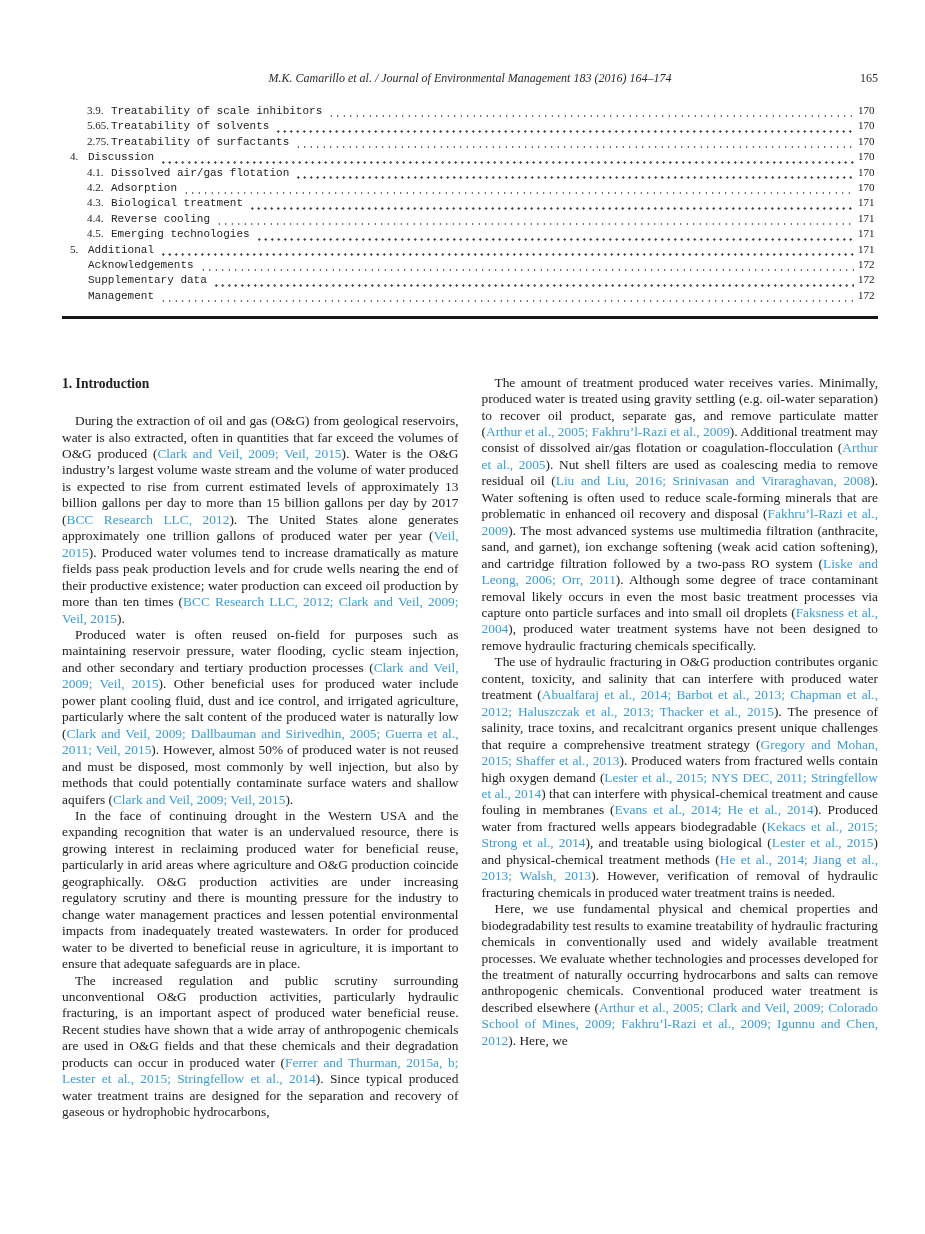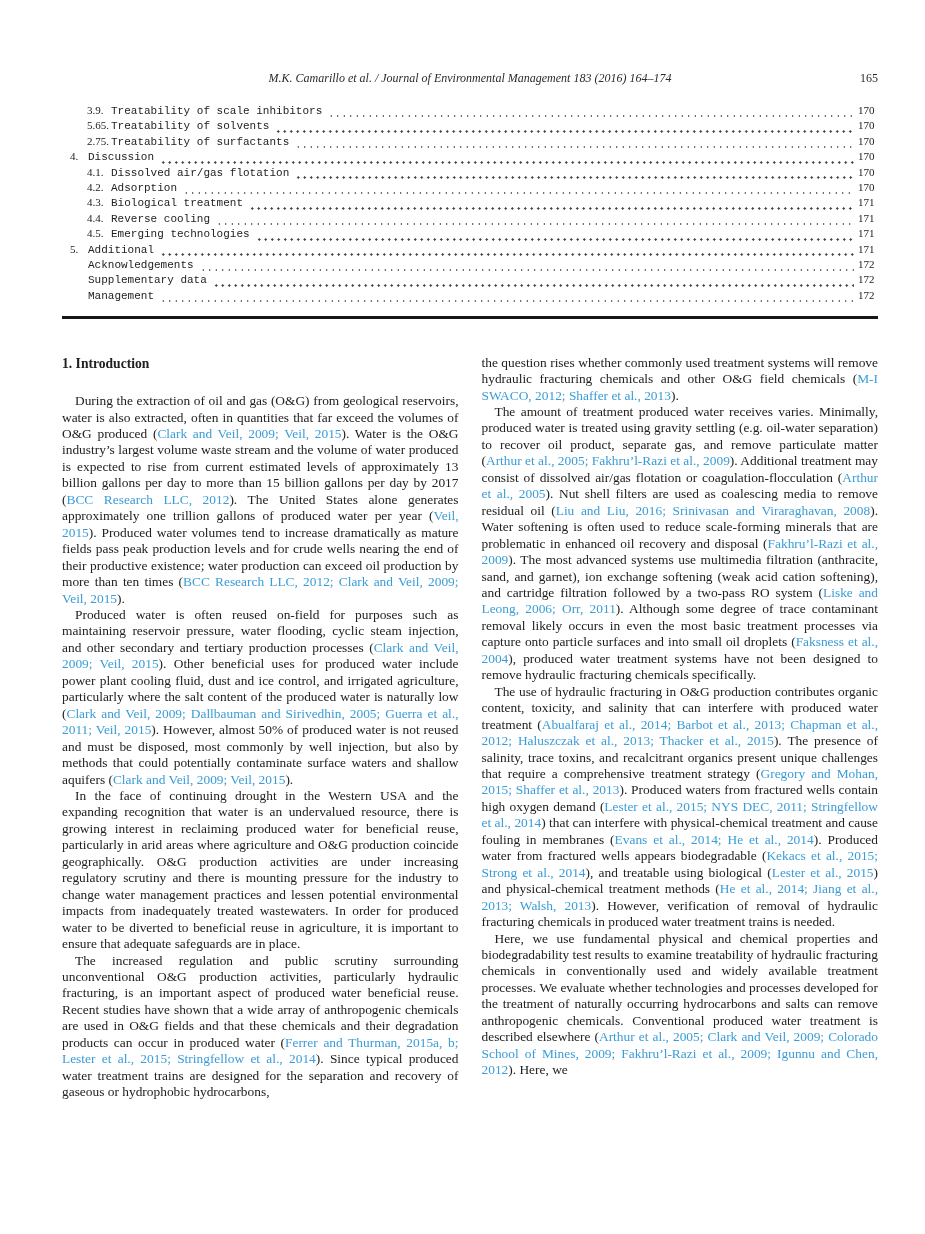--- a/index.html
+++ b/index.html
@@ -27,21 +27,21 @@
     flex:1 1 auto; align-self:flex-end; height:9px; margin:0 4px 2px 4px;
     background-image:radial-gradient(circle, #3c3c3c 0.9px, transparent 1.1px);
     background-size:6.5px 2.5px; background-repeat:repeat-x; background-position:left bottom;
   }
   .toc-page { flex:0 0 auto; min-width:20px; text-align:left; }
 
   .rule { margin-top:12px; height:2.6px; background:var(--rule-color,#161616); }
 
   
   .body-columns {
-    display:flex; gap:23px; margin-top:36px;
+    display:flex; gap:23px; margin-top:56px;
     font-size:13.4px; line-height:16.45px; text-align:justify;
     hyphens:auto; -webkit-hyphens:auto;
   }
   .col { width:396.5px; }
   .section-heading { font-size:13.6px; font-weight:bold; margin:1px 0 21px 0; text-align:left; }
   .para { margin:0; }
   .para.indent { text-indent:13px; }
   .cite { color:var(--cite-color,#3A9CD7); }
 </style>
 </head>
@@ -140,21 +140,20 @@
 
     <div class="body-columns">
       <div class="col">
         <h2 class="section-heading">1. Introduction</h2>
         <p class="para indent"><span>During the extraction of oil and gas (O&amp;G) from geological reservoirs, water is also extracted, often in quantities that far exceed the volumes of O&amp;G produced (</span><span class="cite">Clark and Veil, 2009; Veil, 2015</span><span>). Water is the O&amp;G industry’s largest volume waste stream and the volume of water produced is expected to rise from current estimated levels of approximately 13 billion gallons per day to more than 15 billion gallons per day by 2017 (</span><span class="cite">BCC Research LLC, 2012</span><span>). The United States alone generates approximately one trillion gallons of produced water per year (</span><span class="cite">Veil, 2015</span><span>). Produced water volumes tend to increase dramatically as mature fields pass peak production levels and for crude wells nearing the end of their productive existence; water production can exceed oil production by more than ten times (</span><span class="cite">BCC Research LLC, 2012; Clark and Veil, 2009; Veil, 2015</span><span>).</span></p>
         <p class="para indent"><span>Produced water is often reused on-field for purposes such as maintaining reservoir pressure, water flooding, cyclic steam injection, and other secondary and tertiary production processes (</span><span class="cite">Clark and Veil, 2009; Veil, 2015</span><span>). Other beneficial uses for produced water include power plant cooling fluid, dust and ice control, and irrigated agriculture, particularly where the salt content of the produced water is naturally low (</span><span class="cite">Clark and Veil, 2009; Dallbauman and Sirivedhin, 2005; Guerra et al., 2011; Veil, 2015</span><span>). However, almost 50% of produced water is not reused and must be disposed, most commonly by well injection, but also by methods that could potentially contaminate surface waters and shallow aquifers (</span><span class="cite">Clark and Veil, 2009; Veil, 2015</span><span>).</span></p>
         <p class="para indent"><span>In the face of continuing drought in the Western USA and the expanding recognition that water is an undervalued resource, there is growing interest in reclaiming produced water for beneficial reuse, particularly in arid areas where agriculture and O&amp;G production coincide geographically. O&amp;G production activities are under increasing regulatory scrutiny and there is mounting pressure for the industry to change water management practices and lessen potential environmental impacts from inadequately treated wastewaters. In order for produced water to be diverted to beneficial reuse in agriculture, it is important to ensure that adequate safeguards are in place.</span></p>
         <p class="para indent"><span>The increased regulation and public scrutiny surrounding unconventional O&amp;G production activities, particularly hydraulic fracturing, is an important aspect of produced water beneficial reuse. Recent studies have shown that a wide array of anthropogenic chemicals are used in O&amp;G fields and that these chemicals and their degradation products can occur in produced water (</span><span class="cite">Ferrer and Thurman, 2015a, b; Lester et al., 2015; Stringfellow et al., 2014</span><span>). Since typical produced water treatment trains are designed for the separation and recovery of gaseous or hydrophobic hydrocarbons,</span></p>
       </div>
       <div class="col">
-        <p class="para"><span>the question rises whether commonly used treatment systems will remove hydraulic fracturing chemicals and other O&amp;G field chemicals (</span><span class="cite">M-I SWACO, 2012; Shaffer et al., 2013</span><span>).</span></p>
         <p class="para indent"><span>The amount of treatment produced water receives varies. Minimally, produced water is treated using gravity settling (e.g. oil-water separation) to recover oil product, separate gas, and remove particulate matter (</span><span class="cite">Arthur et al., 2005; Fakhru’l-Razi et al., 2009</span><span>). Additional treatment may consist of dissolved air/gas flotation or coagulation-flocculation (</span><span class="cite">Arthur et al., 2005</span><span>). Nut shell filters are used as coalescing media to remove residual oil (</span><span class="cite">Liu and Liu, 2016; Srinivasan and Viraraghavan, 2008</span><span>). Water softening is often used to reduce scale-forming minerals that are problematic in enhanced oil recovery and disposal (</span><span class="cite">Fakhru’l-Razi et al., 2009</span><span>). The most advanced systems use multimedia filtration (anthracite, sand, and garnet), ion exchange softening (weak acid cation softening), and cartridge filtration followed by a two-pass RO system (</span><span class="cite">Liske and Leong, 2006; Orr, 2011</span><span>). Although some degree of trace contaminant removal likely occurs in even the most basic treatment processes via capture onto particle surfaces and into small oil droplets (</span><span class="cite">Faksness et al., 2004</span><span>), produced water treatment systems have not been designed to remove hydraulic fracturing chemicals specifically.</span></p>
         <p class="para indent"><span>The use of hydraulic fracturing in O&amp;G production contributes organic content, toxicity, and salinity that can interfere with produced water treatment (</span><span class="cite">Abualfaraj et al., 2014; Barbot et al., 2013; Chapman et al., 2012; Haluszczak et al., 2013; Thacker et al., 2015</span><span>). The presence of salinity, trace toxins, and recalcitrant organics present unique challenges that require a comprehensive treatment strategy (</span><span class="cite">Gregory and Mohan, 2015; Shaffer et al., 2013</span><span>). Produced waters from fractured wells contain high oxygen demand (</span><span class="cite">Lester et al., 2015; NYS DEC, 2011; Stringfellow et al., 2014</span><span>) that can interfere with physical-chemical treatment and cause fouling in membranes (</span><span class="cite">Evans et al., 2014; He et al., 2014</span><span>). Produced water from fractured wells appears biodegradable (</span><span class="cite">Kekacs et al., 2015; Strong et al., 2014</span><span>), and treatable using biological (</span><span class="cite">Lester et al., 2015</span><span>) and physical-chemical treatment methods (</span><span class="cite">He et al., 2014; Jiang et al., 2013; Walsh, 2013</span><span>). However, verification of removal of hydraulic fracturing chemicals in produced water treatment trains is needed.</span></p>
         <p class="para indent"><span>Here, we use fundamental physical and chemical properties and biodegradability test results to examine treatability of hydraulic fracturing chemicals in conventionally used and widely available treatment processes. We evaluate whether technologies and processes developed for the treatment of naturally occurring hydrocarbons and salts can remove anthropogenic chemicals. Conventional produced water treatment is described elsewhere (</span><span class="cite">Arthur et al., 2005; Clark and Veil, 2009; Colorado School of Mines, 2009; Fakhru’l-Razi et al., 2009; Igunnu and Chen, 2012</span><span>). Here, we</span></p>
       </div>
     </div>
 
   </div>
 </div>
 
 </body></html>

